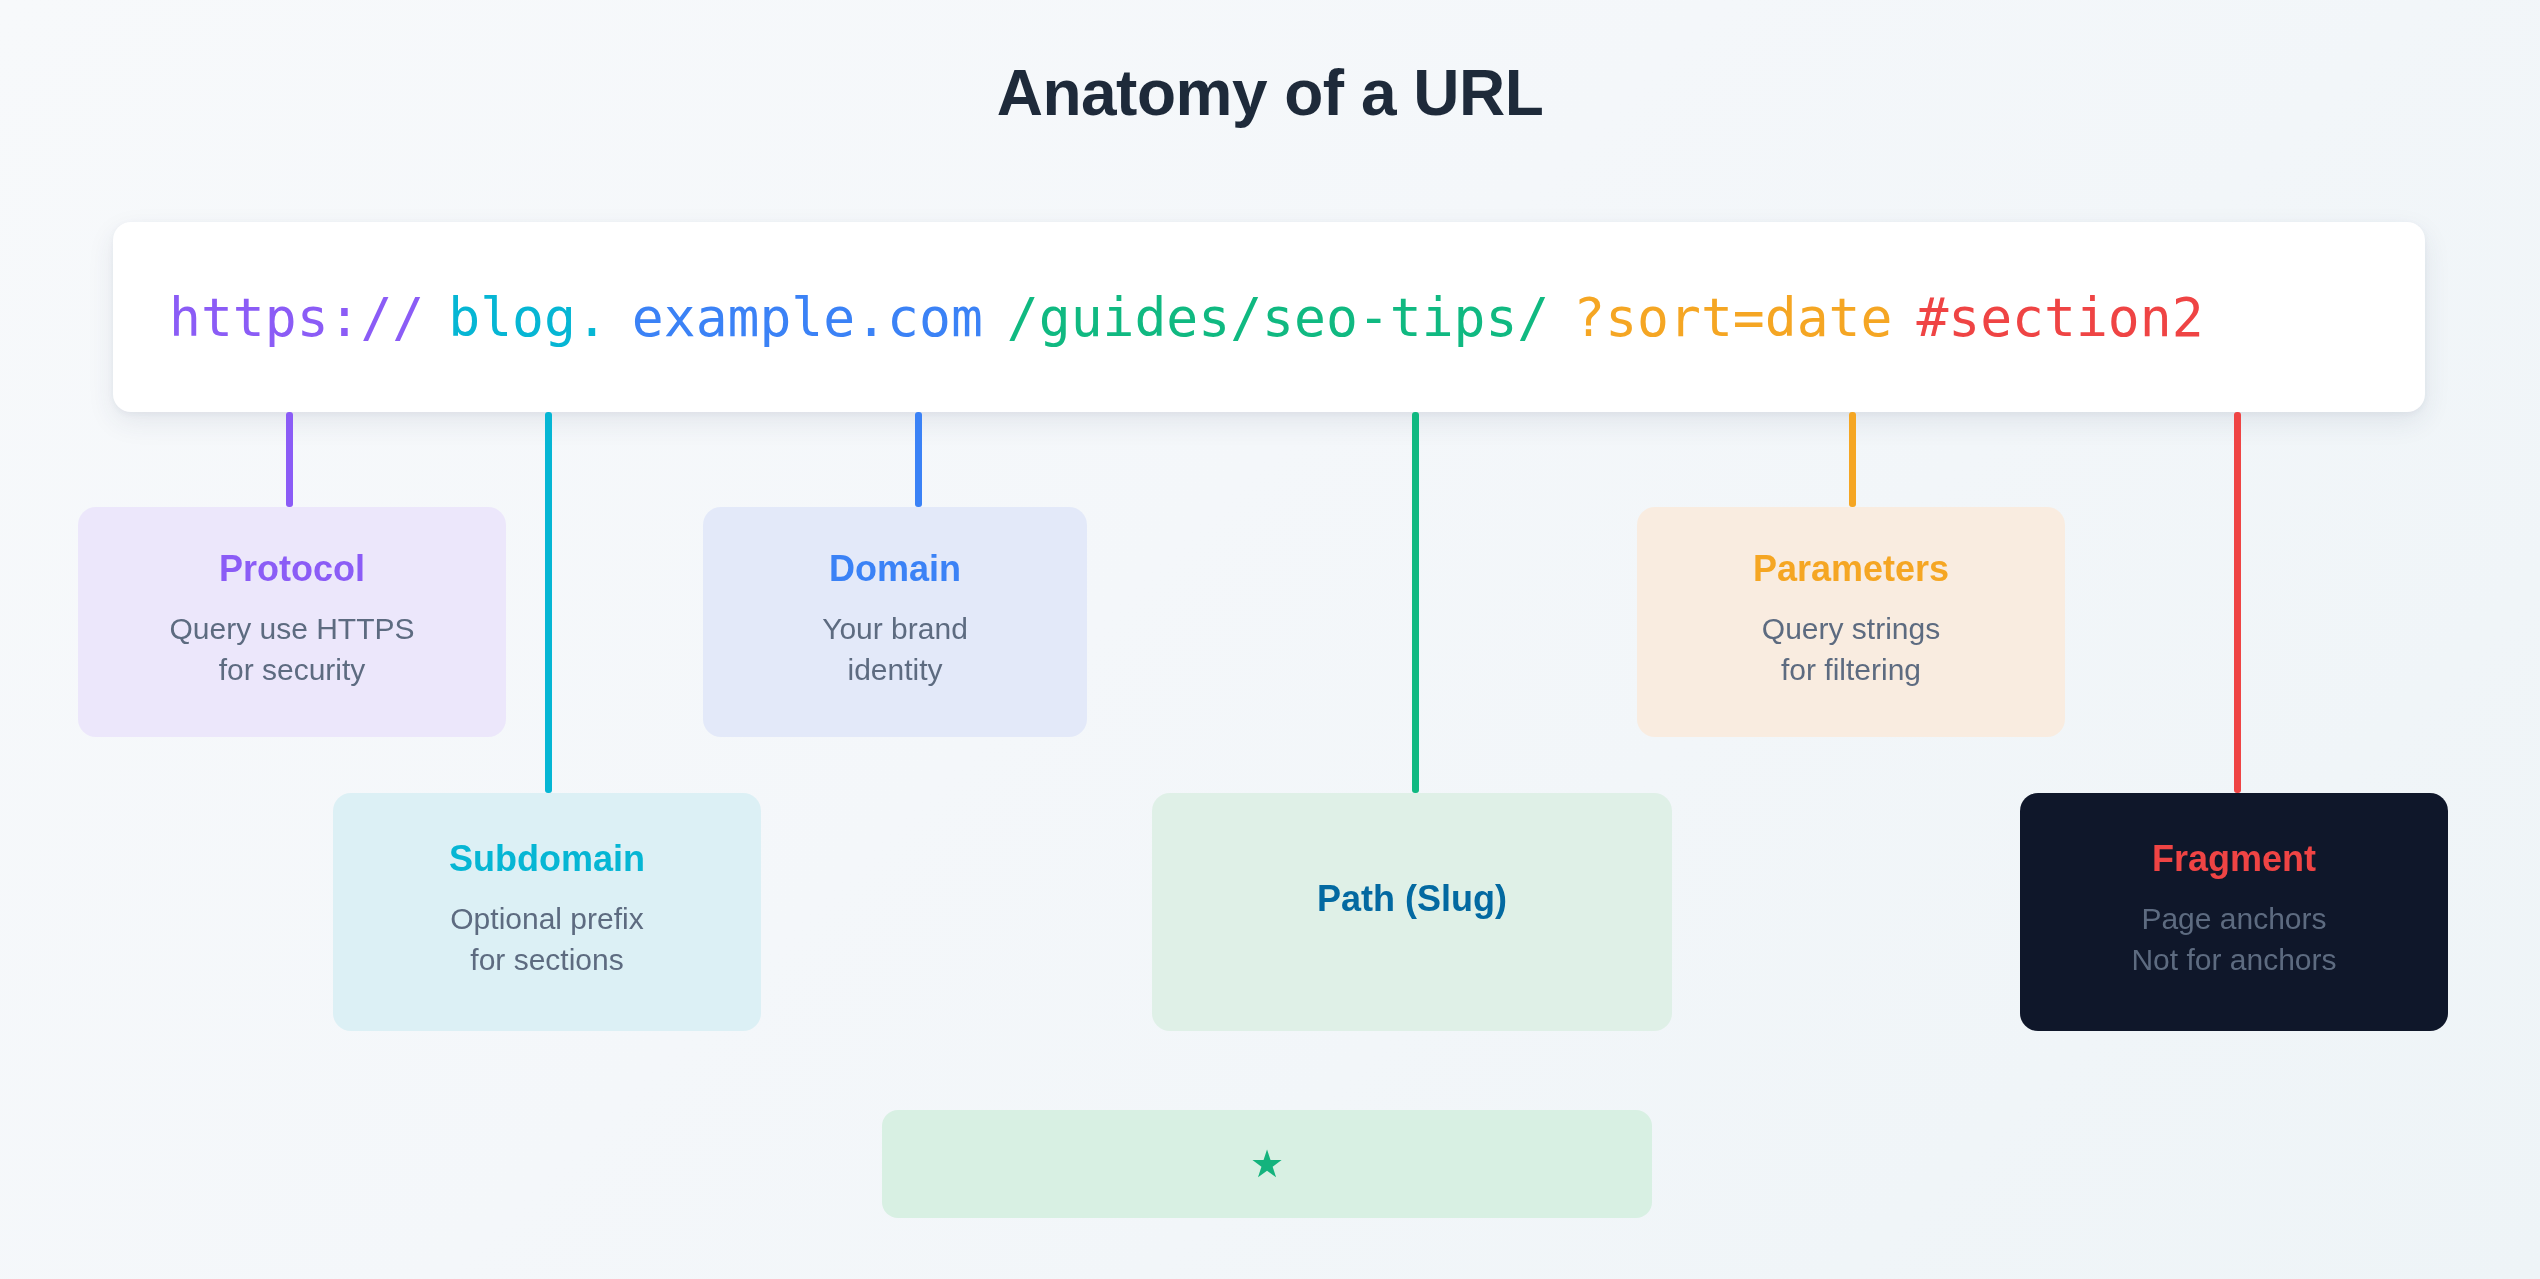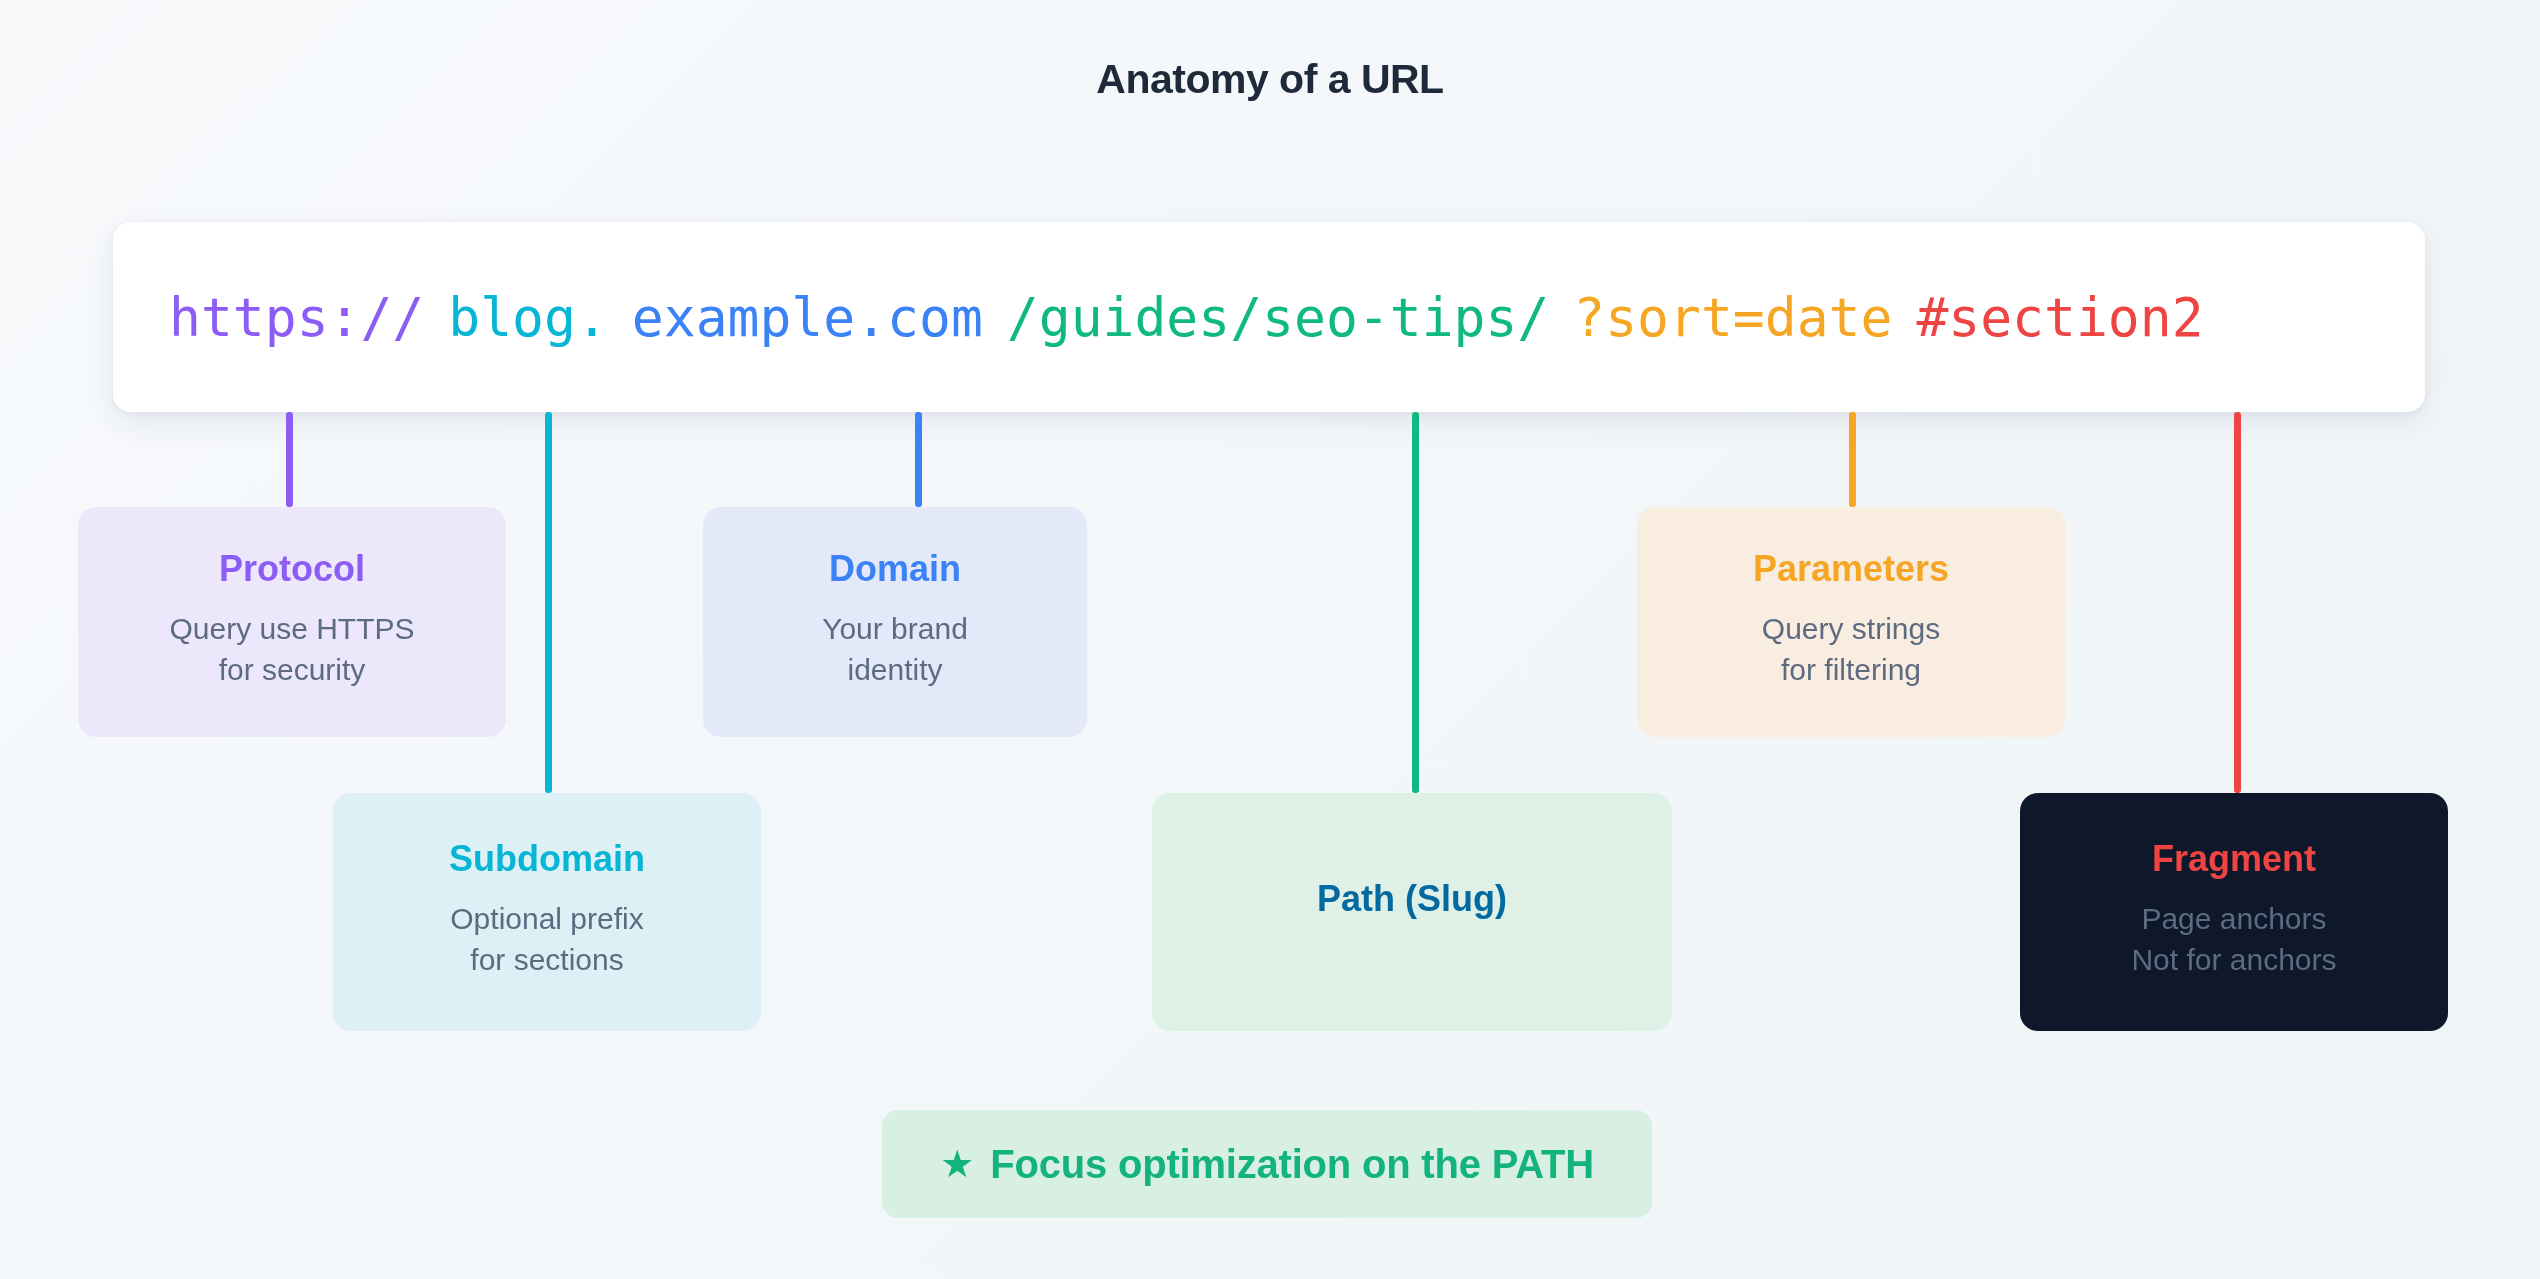--- a/index.html
+++ b/index.html
@@ -20,21 +20,21 @@
     inset: 0;
   }
 
   
   .page-title {
     position: absolute;
     left: 0;
     top: 56px;
     width: 2540px;
     text-align: center;
-    font-size: 41px;
+    font-size: 64px;
     font-weight: 700;
     color: #1e2a3a;
     letter-spacing: -0.5px;
     font-family: "Liberation Sans", sans-serif;
     white-space: nowrap;
   }
 
   
   .url-card {
     position: absolute;
@@ -179,16 +179,15 @@
         <div class="info-title" style="color: rgb(239, 68, 68);">Fragment</div>
         <div class="info-desc">
           <span class="ln">Page anchors</span>
           <span class="ln">Not for anchors</span>
         </div>
       </div>
     </div>
 
   <div class="footer-banner" style="background: rgb(216, 240, 227);">
     <span class="star-icon" style="color: rgb(20, 179, 125);">★</span>
-    <span class="footer-text" style="color: rgb(20, 179, 125);">Focus optimization on the PATH</span>
   </div>
 
 </div>
 
 </body></html>

